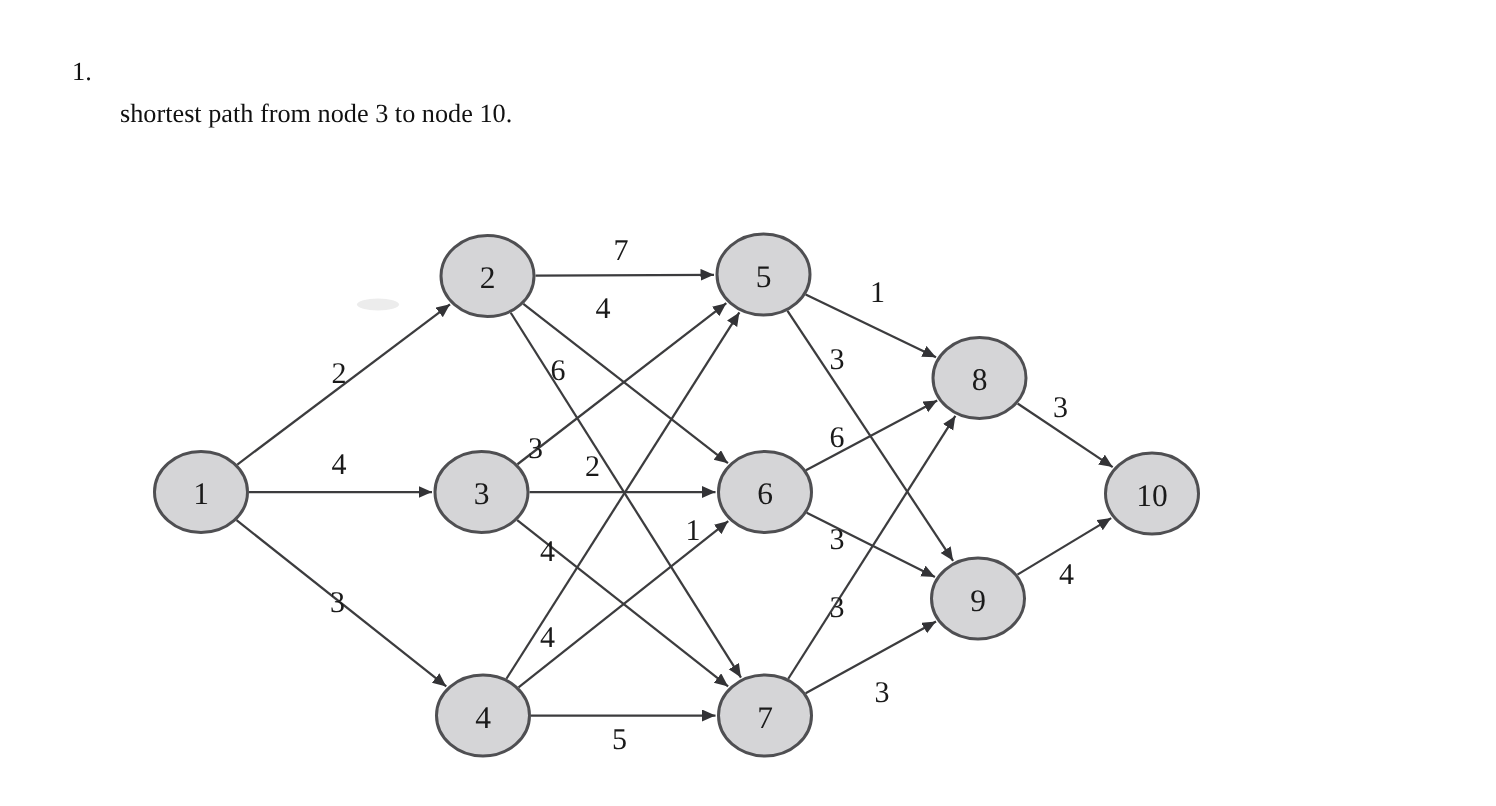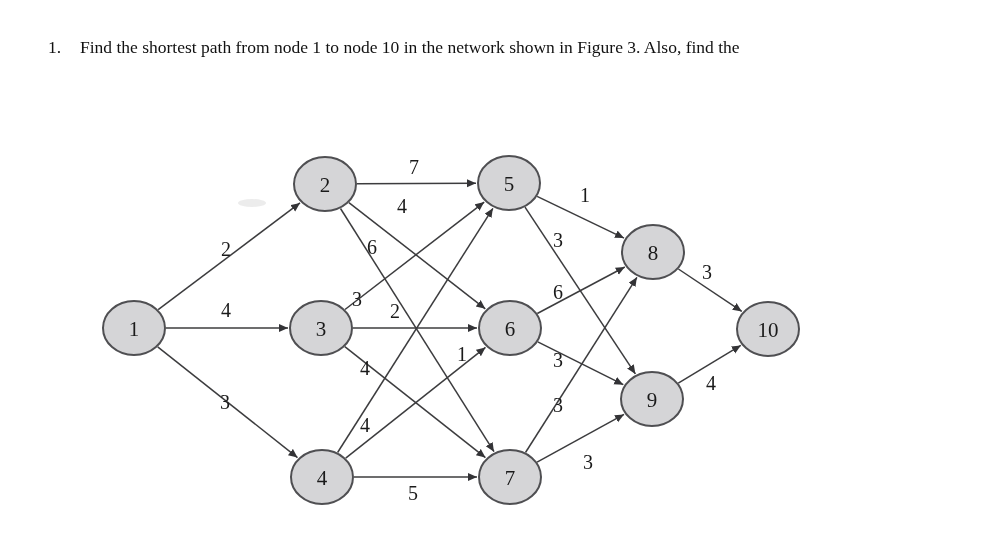--- a/index.html
+++ b/index.html
@@ -44,21 +44,22 @@
   .diagram-svg .edge-weight { font-size: 20px; }
 </style>
 </head>
 <body>
 
 <div class="page">
 
   <div class="problem">
     <span class="num">1.</span>
     <span class="lines">
-      <span>Find the shortest path from node 1 to node 10 in the network shown in Figure 3. Also, find the</span><br>
+      <br>
+      <span>shortest path from node 3 to node 10.</span>
     </span>
   </div>
 
   <svg class="diagram-svg" width="997" height="537" viewBox="0 0 997 537" xmlns="http://www.w3.org/2000/svg">
     <defs>
       <marker id="arrow" markerUnits="userSpaceOnUse" markerWidth="12" markerHeight="10" refX="9" refY="4" orient="auto">
         <path d="M0,0 L9,4 L0,8 Z" fill="#333336"></path>
       </marker>
     </defs>
 

